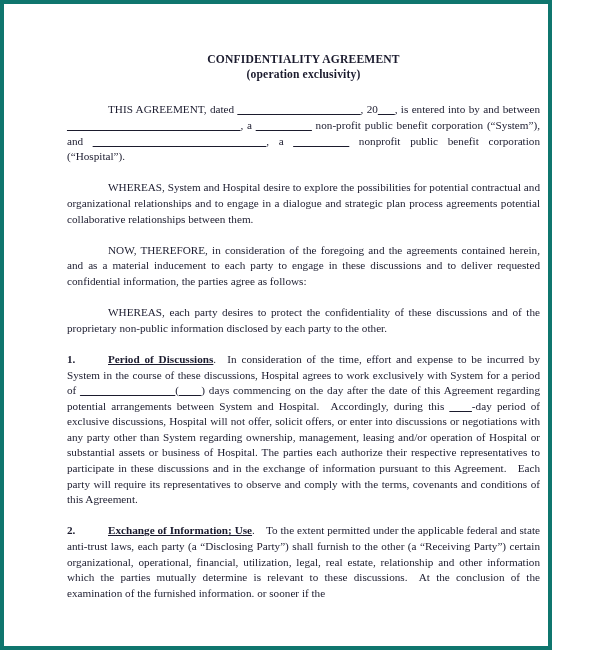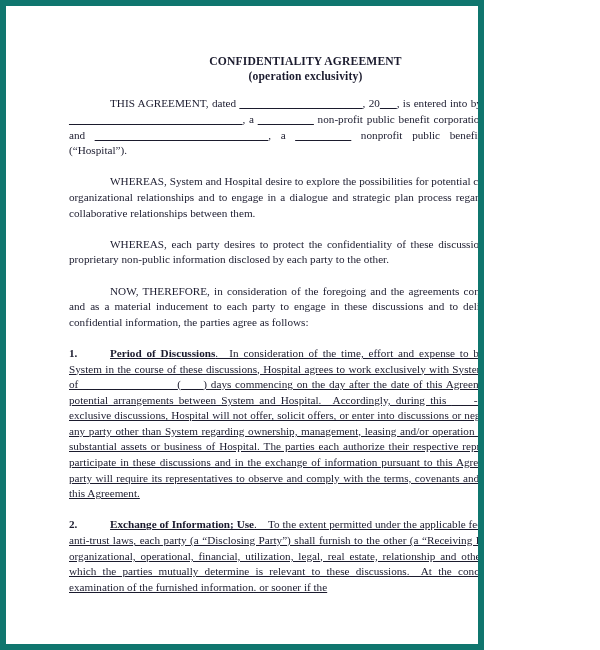--- a/index.html
+++ b/index.html
@@ -8,24 +8,24 @@
     background: #ffffff;
   }
   body {
     width: 600px;
     height: 650px;
     font-family: "Liberation Serif", "DejaVu Serif", serif;
   }
   .page {
     position: relative;
     box-sizing: border-box;
-    width: 484px;
+    width: 552px;
     height: 650px;
     background: #ffffff;
-    border: 6px solid #0f766e;
+    border: 4px solid #0f766e;
     overflow: hidden;
   }
   .doc-body {
     position: absolute;
     left: 63px;
     top: 48px;
     width: 473px;
     color: #1b1b2e;
     font-size: 11.2px;
     line-height: 15.6px;
@@ -40,61 +40,60 @@
     letter-spacing: 0.15px;
   }
   .doc-title .line2 {
     display: block;
   }
   .para {
     margin-top: 15.6px;
     text-indent: 41px;
   }
   .para.first {
-    margin-top: 12px;
+    margin-top: 20px;
     font-family: Liberation Serif, serif;
   }
   .sec-num {
     display: inline-block;
     width: 41px;
     text-indent: 0;
     font-weight: bold;
   }
   .sec-head {
     font-weight: bold;
     text-decoration: underline;
   }
   .blank {
     text-decoration: underline;
     letter-spacing: 0px;
   }
   .sec-para {
     margin-top: 15.6px;
     text-indent: 0;
-    text-decoration: underline;
   }
 </style>
 </head>
 <body>
 
 <div class="page">
   <div class="doc-body">
 
     <div class="doc-title">
       <span>CONFIDENTIALITY AGREEMENT</span>
       <span class="line2">(operation exclusivity)</span>
     </div>
 
     <p class="para first"><span>THIS AGREEMENT, dated </span><span class="blank">______________________</span><span>, 20</span><span class="blank">___</span><span>, is entered into by and between </span><span class="blank">_______________________________</span><span>, a </span><span class="blank">__________</span><span> non-profit public benefit corporation (“System”), and </span><span class="blank">_______________________________</span><span>, a </span><span class="blank">__________</span><span> nonprofit public benefit corporation (“Hospital”).</span></p>
 
-    <p class="para">WHEREAS, System and Hospital desire to explore the possibilities for potential contractual and organizational relationships and to engage in a dialogue and strategic plan process regarding potential collaborative relationships between them.</p>
+    <p class="para">WHEREAS, System and Hospital desire to explore the possibilities for potential contractual and organizational relationships and to engage in a dialogue and strategic plan process agreements potential collaborative relationships between them.</p>
 
 
+    <p class="para">NOW, THEREFORE, in consideration of the foregoing and the agreements contained herein, and as a material inducement to each party to engage in these discussions and to deliver requested confidential information, the parties agree as follows:</p>
+
     <p class="para">WHEREAS, each party desires to protect the confidentiality of these discussions and of the proprietary non-public information disclosed by each party to the other.</p>
-
-    <p class="para">NOW, THEREFORE, in consideration of the foregoing and the agreements contained herein, and as a material inducement to each party to engage in these discussions and to deliver requested confidential information, the parties agree as follows:</p>
 
     <p class="sec-para"><span class="sec-num">1.</span><span class="sec-head">Period of Discussions</span><span>. In consideration of the time, effort and expense to be incurred by System in the course of these discussions, Hospital agrees to work exclusively with System for a period of </span><span class="blank">_________________</span><span>(</span><span class="blank">____</span><span>) days commencing on the day after the date of this Agreement regarding potential arrangements between System and Hospital. Accordingly, during this </span><span class="blank">____</span><span>-day period of exclusive discussions, Hospital will not offer, solicit offers, or enter into discussions or negotiations with any party other than System regarding ownership, management, leasing and/or operation of Hospital or substantial assets or business of Hospital. The parties each authorize their respective representatives to participate in these discussions and in the exchange of information pursuant to this Agreement. Each party will require its representatives to observe and comply with the terms, covenants and conditions of this Agreement.</span></p>
 
     <p class="sec-para"><span class="sec-num">2.</span><span class="sec-head">Exchange of Information; Use</span><span>. To the extent permitted under the applicable federal and state anti-trust laws, each party (a “Disclosing Party”) shall furnish to the other (a “Receiving Party”) certain organizational, operational, financial, utilization, legal, real estate, relationship and other information which the parties mutually determine is relevant to these discussions. At the conclusion of the examination of the furnished information. or sooner if the</span></p>
 
   </div>
 </div>
 
 </body></html>

